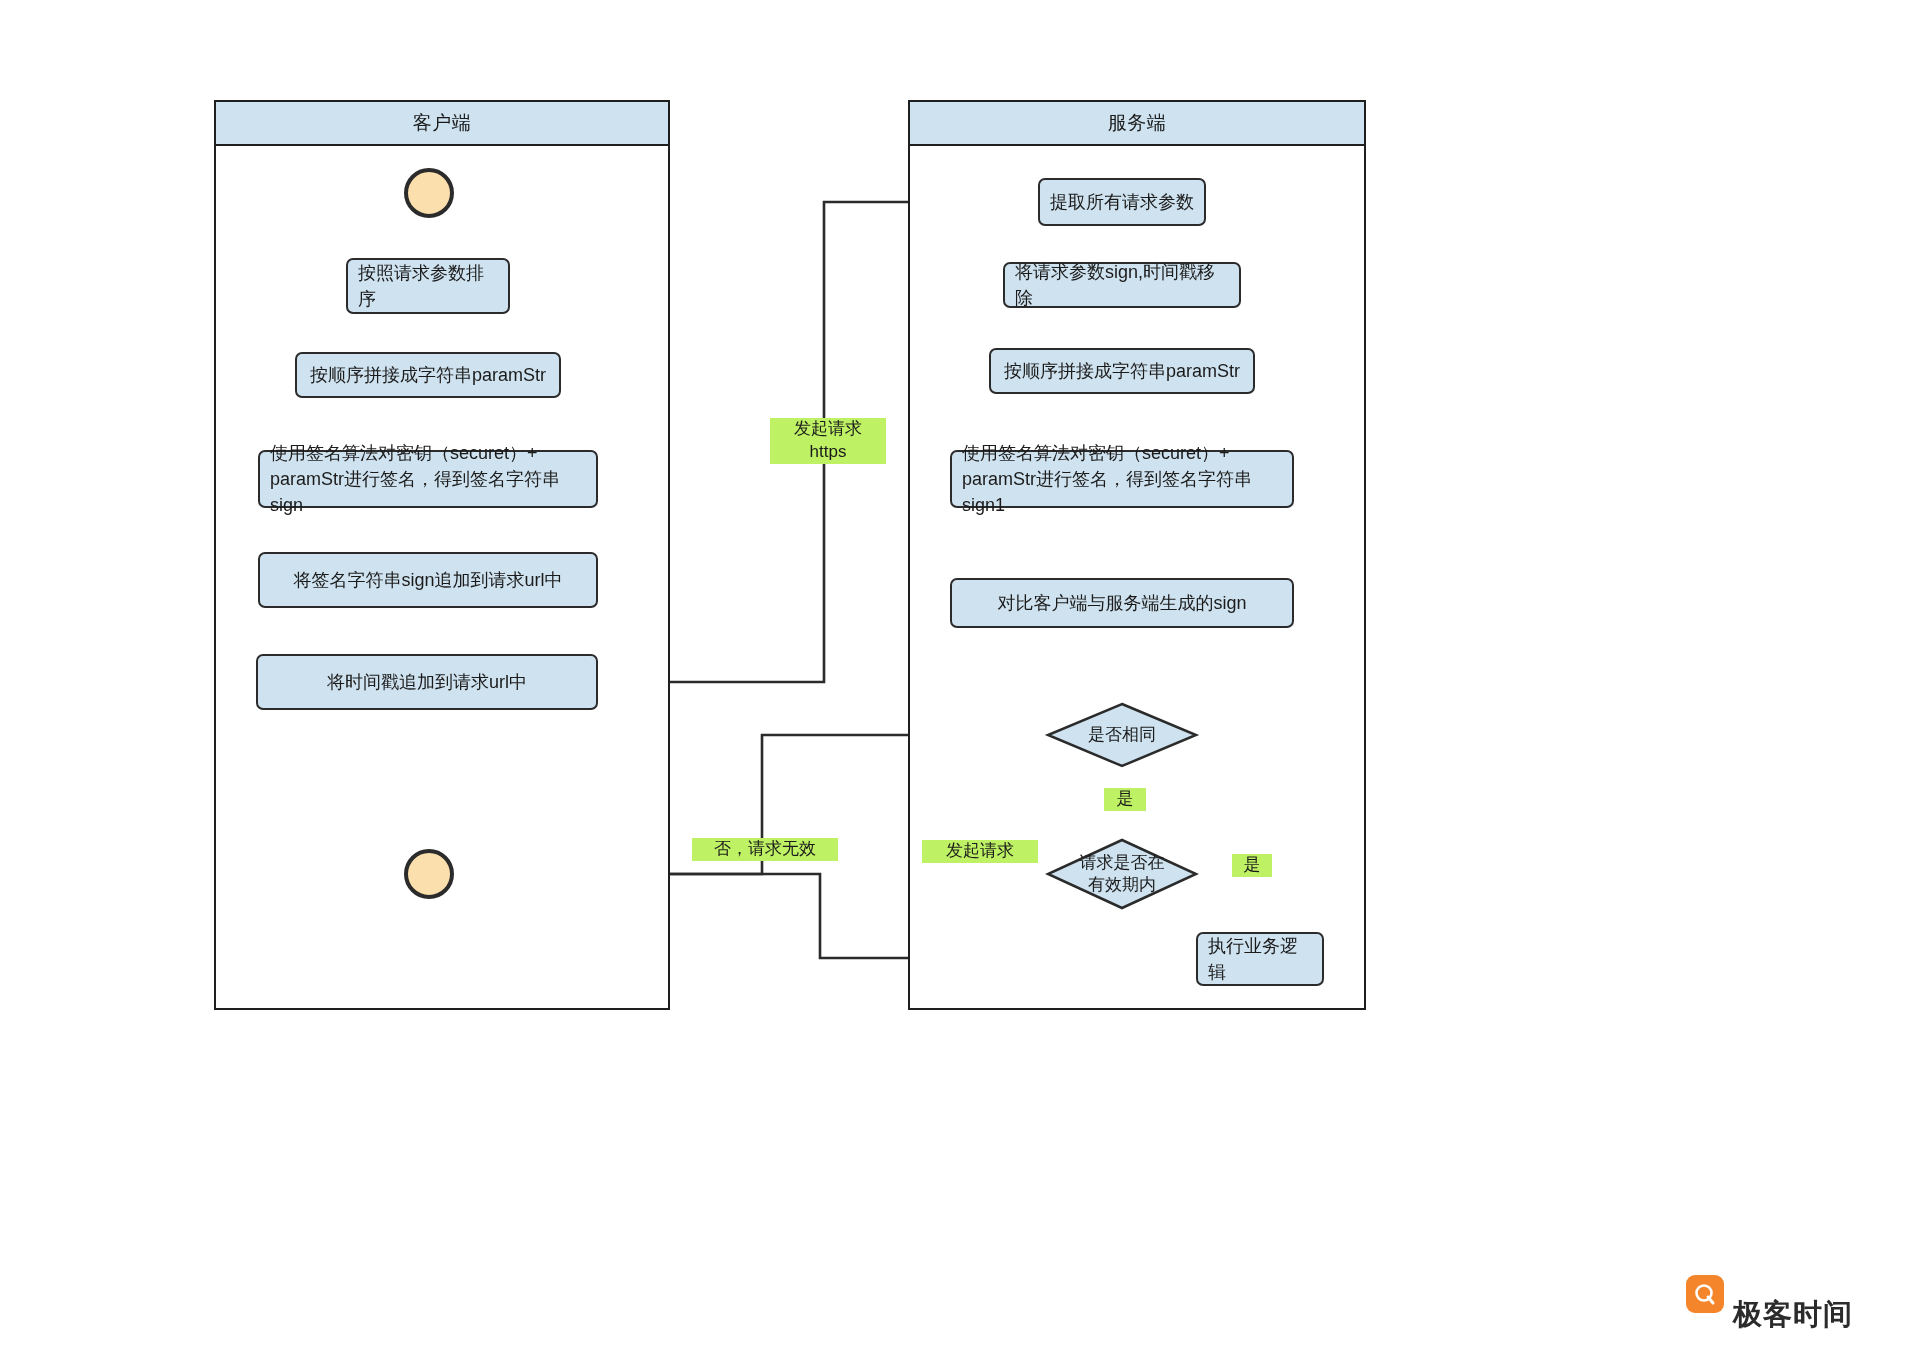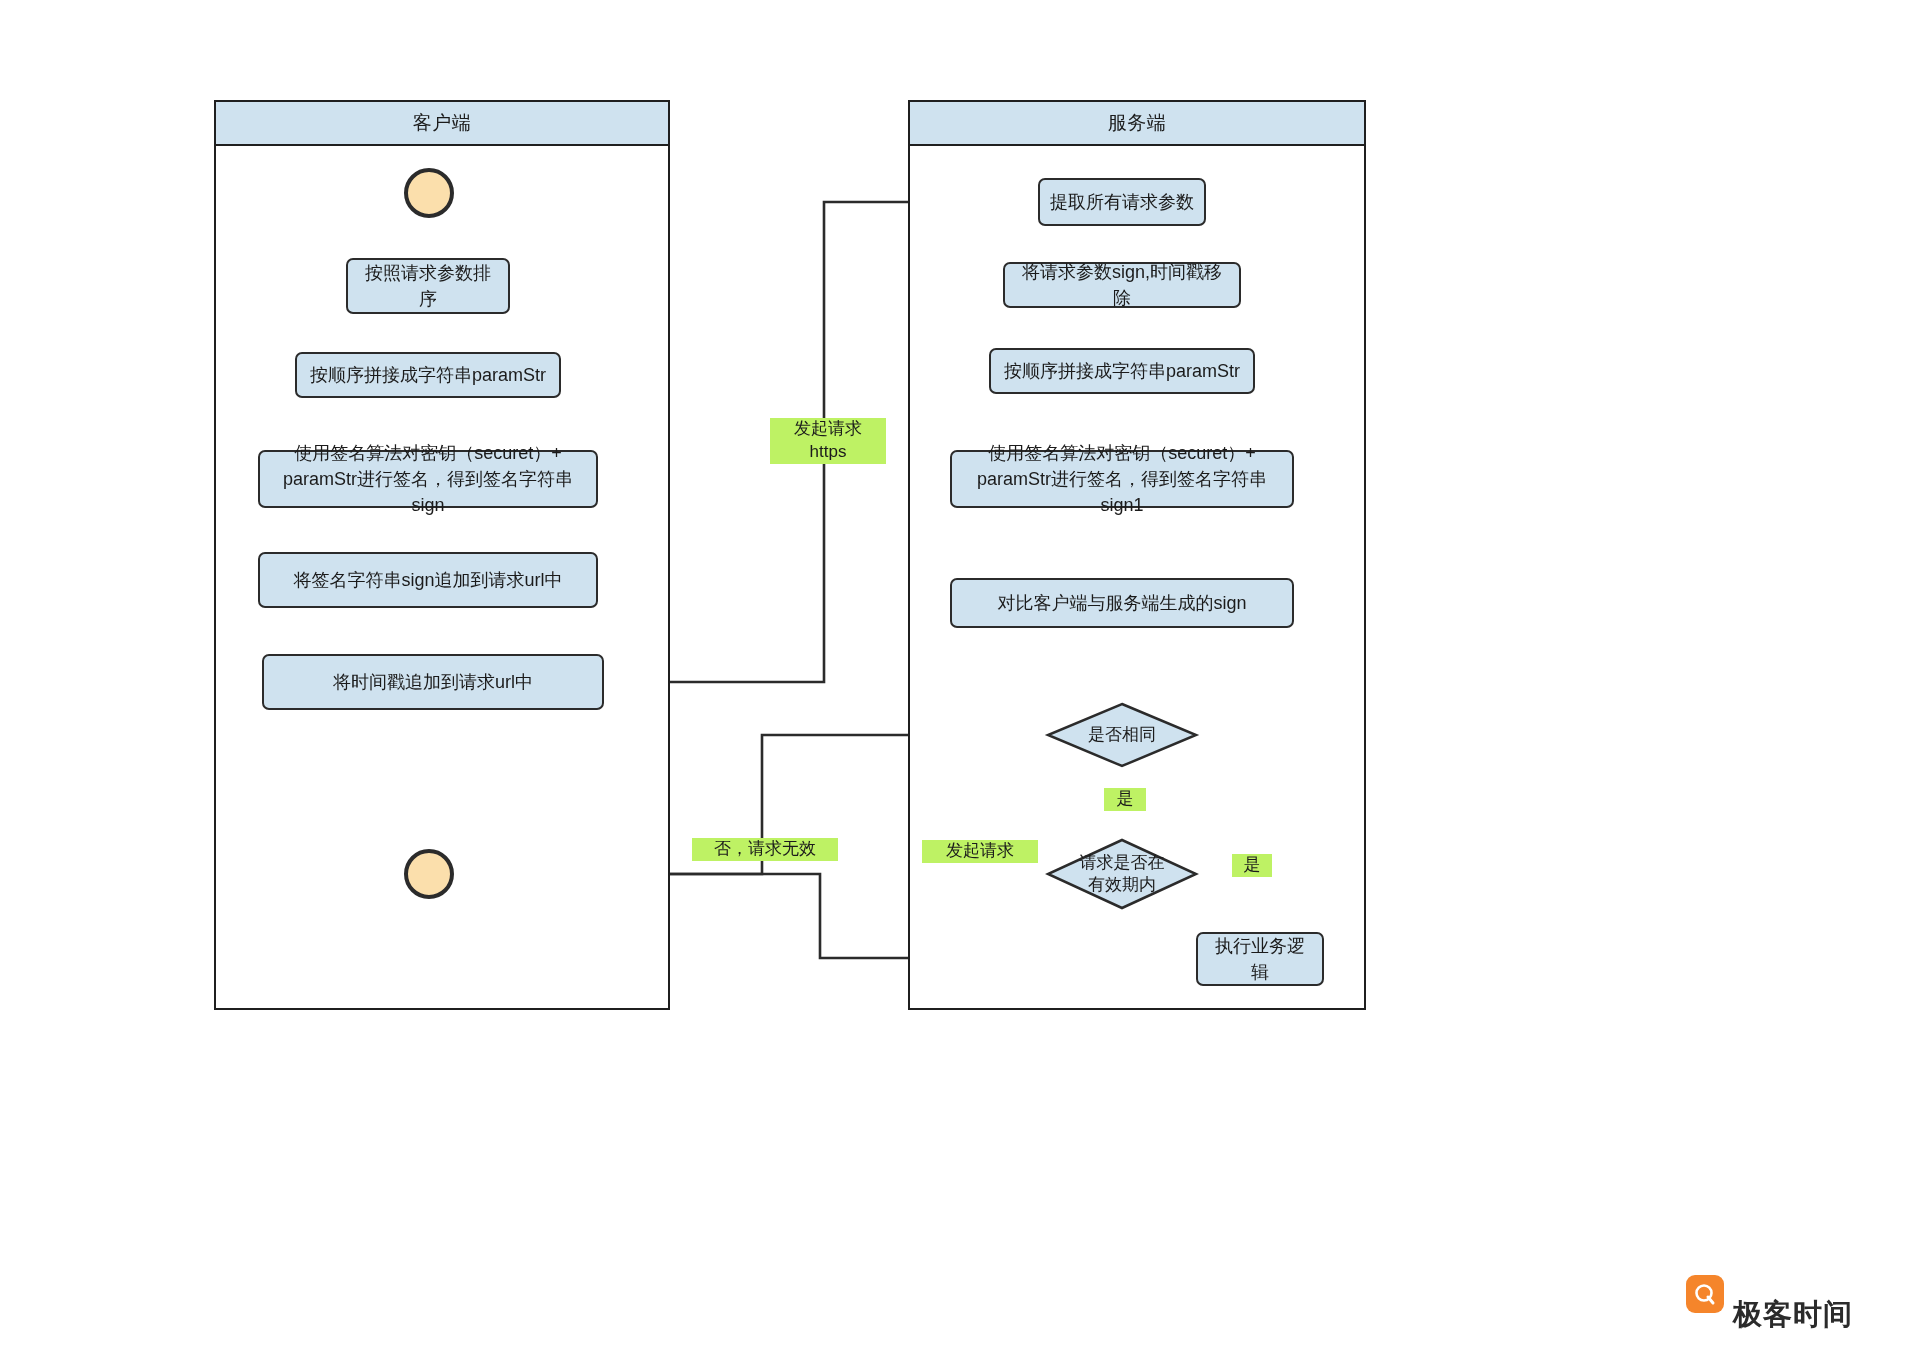--- a/index.html
+++ b/index.html
@@ -51,21 +51,20 @@
   
   .node {
     position: absolute;
     box-sizing: border-box;
     background: #cfe2ef;
     border: 2.5px solid #2b2b2b;
     border-radius: 7px;
     display: flex;
     align-items: center;
     justify-content: center;
-    text-align: center;
     font-size: 18px;
     line-height: 1.45;
     color: #1b1b1b;
     padding: 4px 10px;
     white-space: pre-line;
   }
   .terminal {
     position: absolute;
     box-sizing: border-box;
     background: #fbdfac;
@@ -167,21 +166,21 @@
 
   <div class="node" style="left:346px; top:258px; width:164px; height:56px;">按照请求参数排序</div>
 
   <div class="node" style="left:295px; top:352px; width:266px; height:46px;">按顺序拼接成字符串paramStr</div>
 
   <div class="node" style="left:258px; top:450px; width:340px; height:58px;">使用签名算法对密钥（securet）+
 paramStr进行签名，得到签名字符串sign</div>
 
   <div class="node" style="left:258px; top:552px; width:340px; height:56px;">将签名字符串sign追加到请求url中</div>
 
-  <div class="node" style="left:262px; top:654px; width:342px; height:56px;">将时间戳追加到请求url中</div>
+  <div class="node" style="left:256px; top:654px; width:342px; height:56px;">将时间戳追加到请求url中</div>
 
   <div class="terminal" style="left:404px; top:849px; width:50px; height:50px;"></div>
 
   <div class="node" style="left:1038px; top:178px; width:168px; height:48px;">提取所有请求参数</div>
 
   <div class="node" style="left:1003px; top:262px; width:238px; height:46px;">将请求参数sign,时间戳移除</div>
 
   <div class="node" style="left:989px; top:348px; width:266px; height:46px;">按顺序拼接成字符串paramStr</div>
 
   <div class="node" style="left:950px; top:450px; width:344px; height:58px;">使用签名算法对密钥（securet）+

